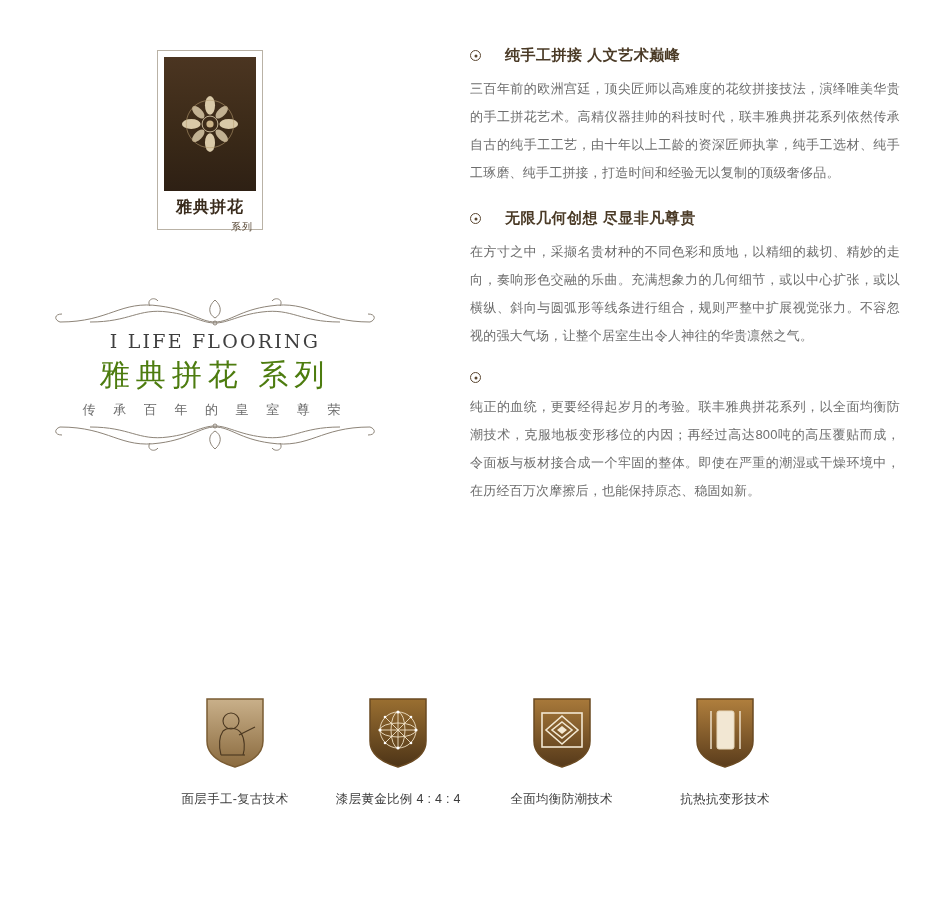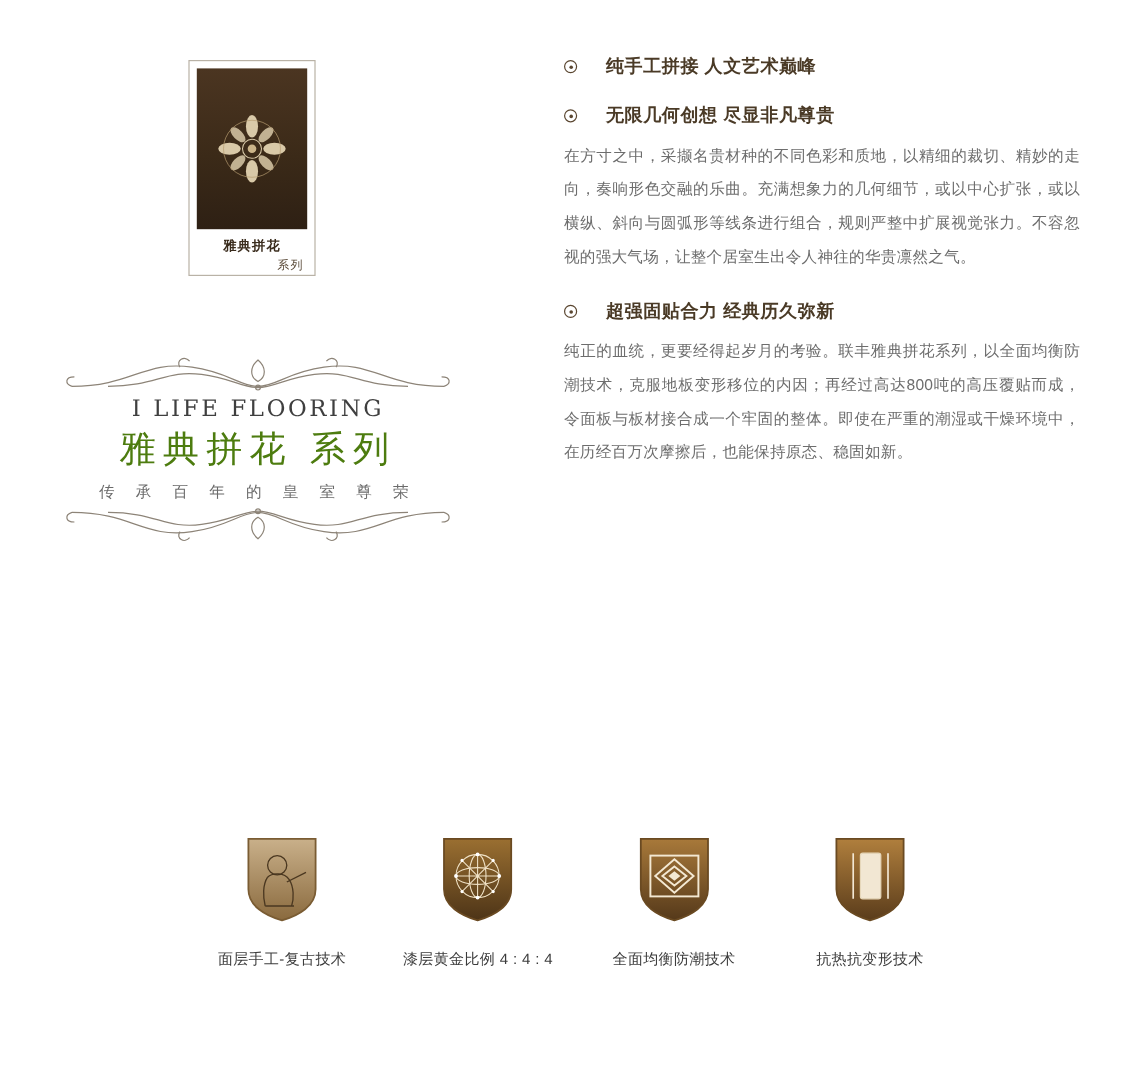--- a/index.html
+++ b/index.html
@@ -58,21 +58,21 @@
     position: absolute;
     left: 0;
     top: 146px;
     width: 104px;
     text-align: center;
     color: #3a2c1d;
   }
   .card-caption .main {
     font-family: Liberation Mono, monospace;
     font-weight: bold;
-    font-size: 11px;
+    font-size: 16px;
     letter-spacing: 1px;
     display: block;
   }
   .card-caption .sub {
     display: block;
     font-size: 10px;
     letter-spacing: 1px;
     color: #5a4a38;
     text-align: right;
     padding-right: 9px;
@@ -266,34 +266,34 @@
   </div>
 </div>
 
 <div class="right-col">
 
   <div class="section">
     <div class="sec-head">
       <span class="bullet-icon"></span>
       <span class="sec-title">纯手工拼接  人文艺术巅峰</span>
     </div>
+    <p class="sec-body">三百年前的欧洲宫廷，顶尖匠师以高难度的花纹拼接技法，演绎唯美华贵的手工拼花艺术。高精仪器挂帅的科技时代，联丰雅典拼花系列依然传承自古的纯手工工艺，由十年以上工龄的资深匠师执掌，纯手工选材、纯手工琢磨、纯手工拼接，打造时间和经验无以复制的顶级奢侈品。</p>
   </div>
 
   <div class="section">
     <div class="sec-head">
       <span class="bullet-icon"></span>
       <span class="sec-title">无限几何创想  尽显非凡尊贵</span>
     </div>
     <p class="sec-body">在方寸之中，采撷名贵材种的不同色彩和质地，以精细的裁切、精妙的走向，奏响形色交融的乐曲。充满想象力的几何细节，或以中心扩张，或以横纵、斜向与圆弧形等线条进行组合，规则严整中扩展视觉张力。不容忽视的强大气场，让整个居室生出令人神往的华贵凛然之气。</p>
   </div>
 
   <div class="section">
     <div class="sec-head">
       <span class="bullet-icon"></span>
-      <span class="sec-title">超强固贴合力  经典历久弥新</span>
     </div>
     <p class="sec-body">纯正的血统，更要经得起岁月的考验。联丰雅典拼花系列，以全面均衡防潮技术，克服地板变形移位的内因；再经过高达800吨的高压覆贴而成，令面板与板材接合成一个牢固的整体。即使在严重的潮湿或干燥环境中，在历经百万次摩擦后，也能保持原态、稳固如新。</p>
   </div>
 </div>
 
 <div class="badges">
 
   <div class="badge-item">
     <div class="shield">
       <svg viewBox="0 0 68 72" width="68" height="72">

